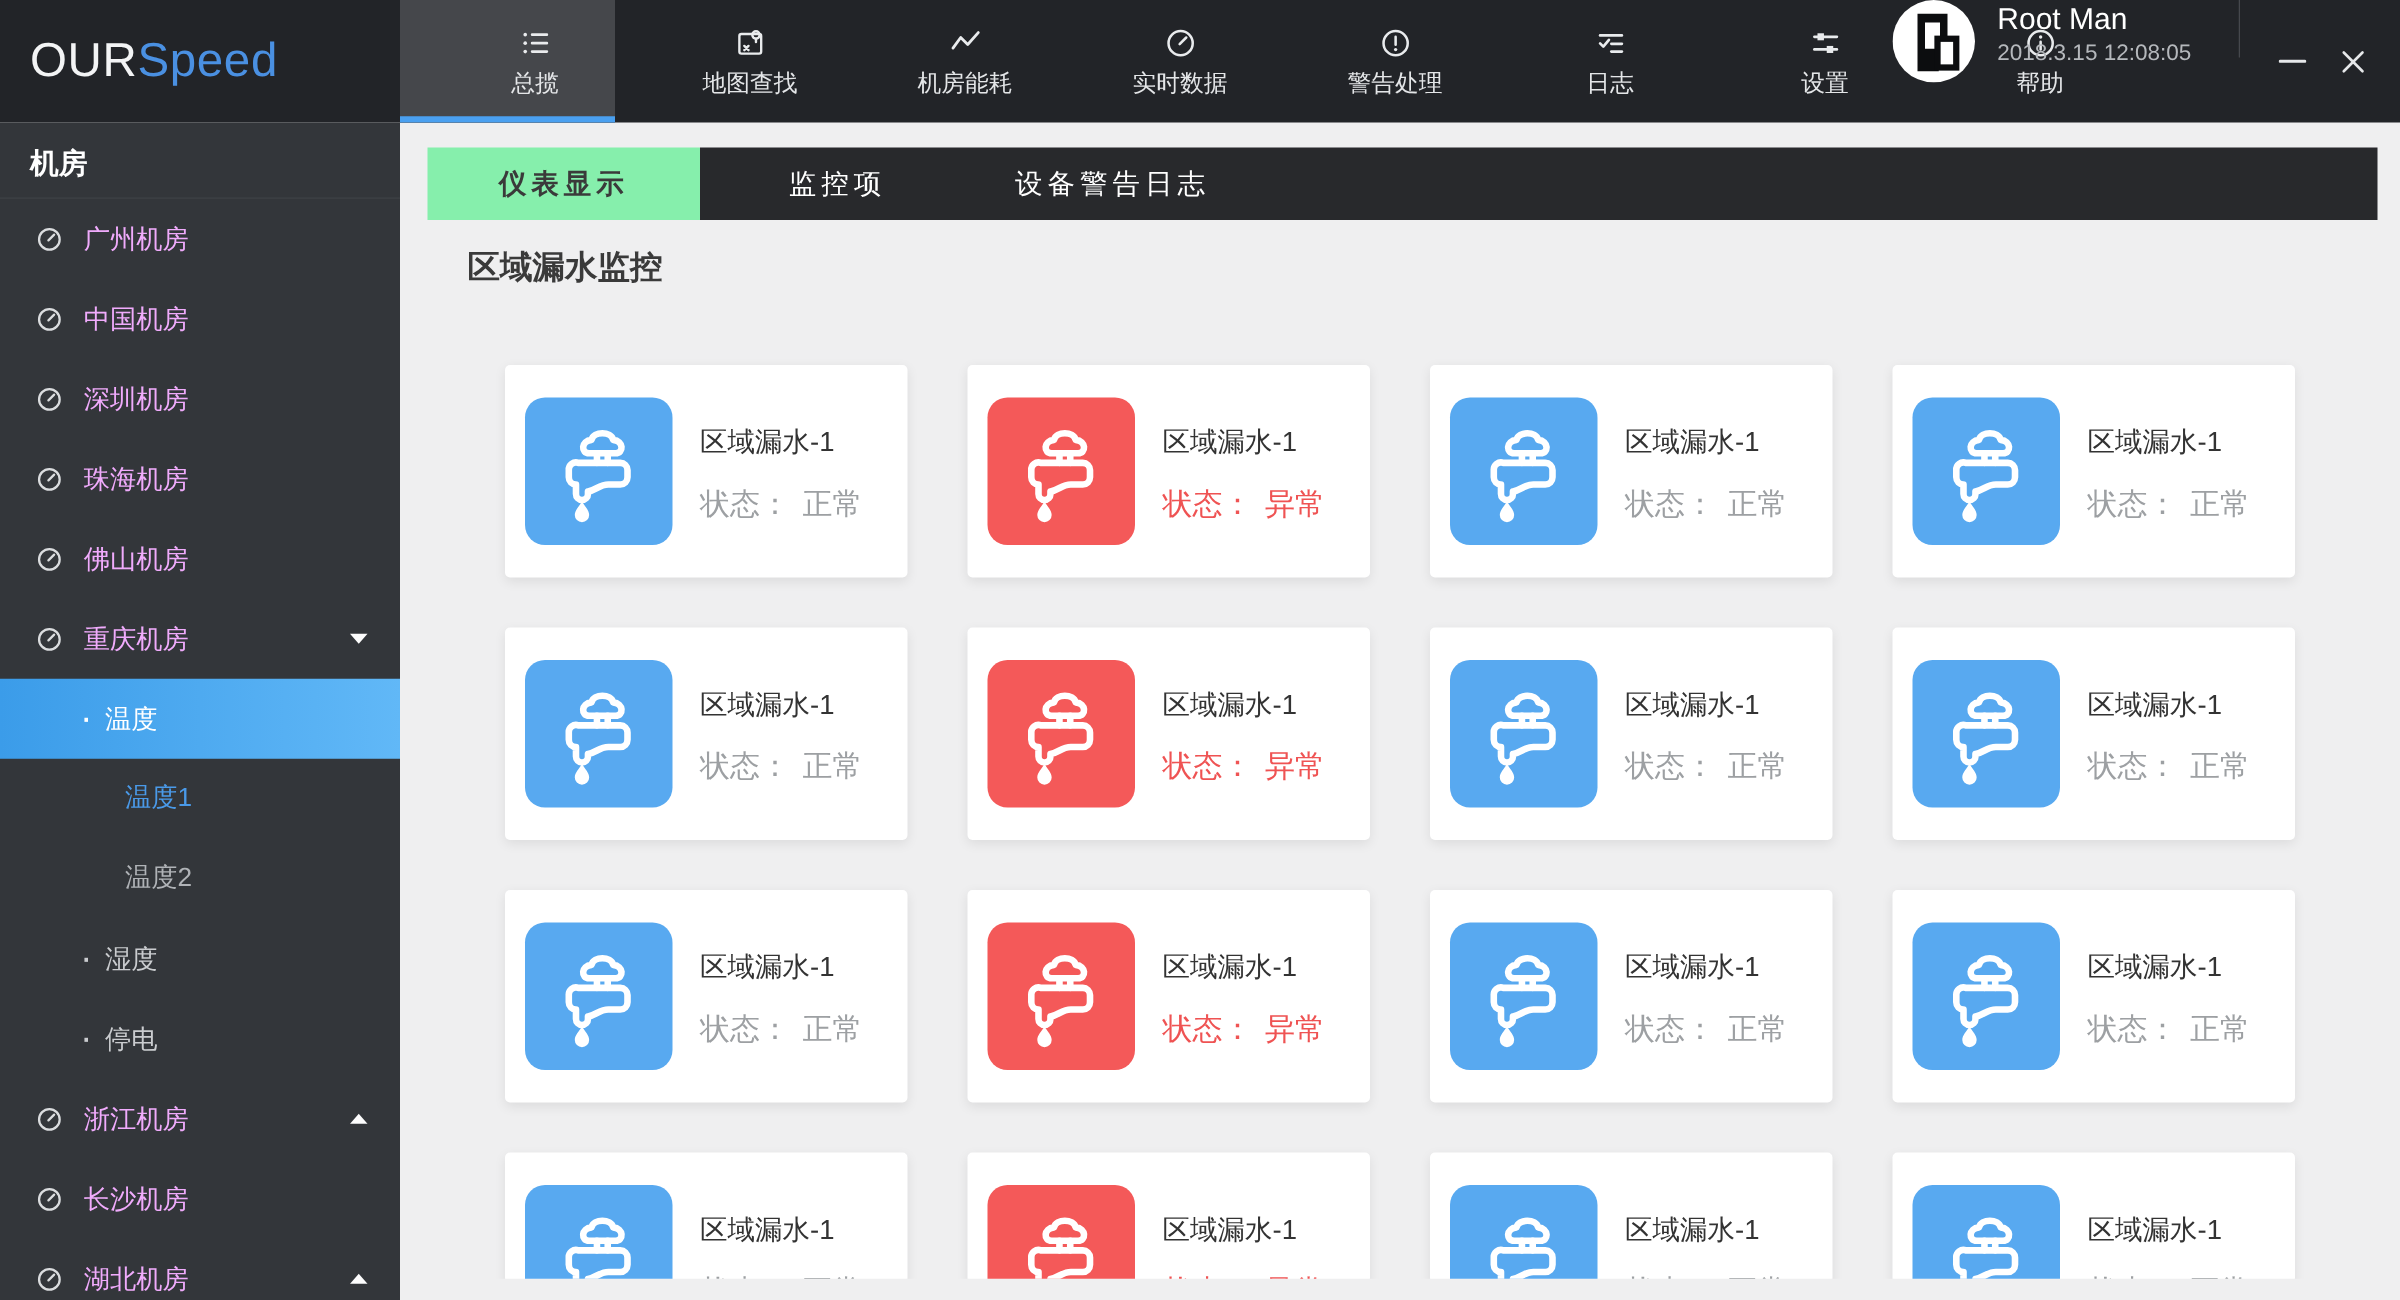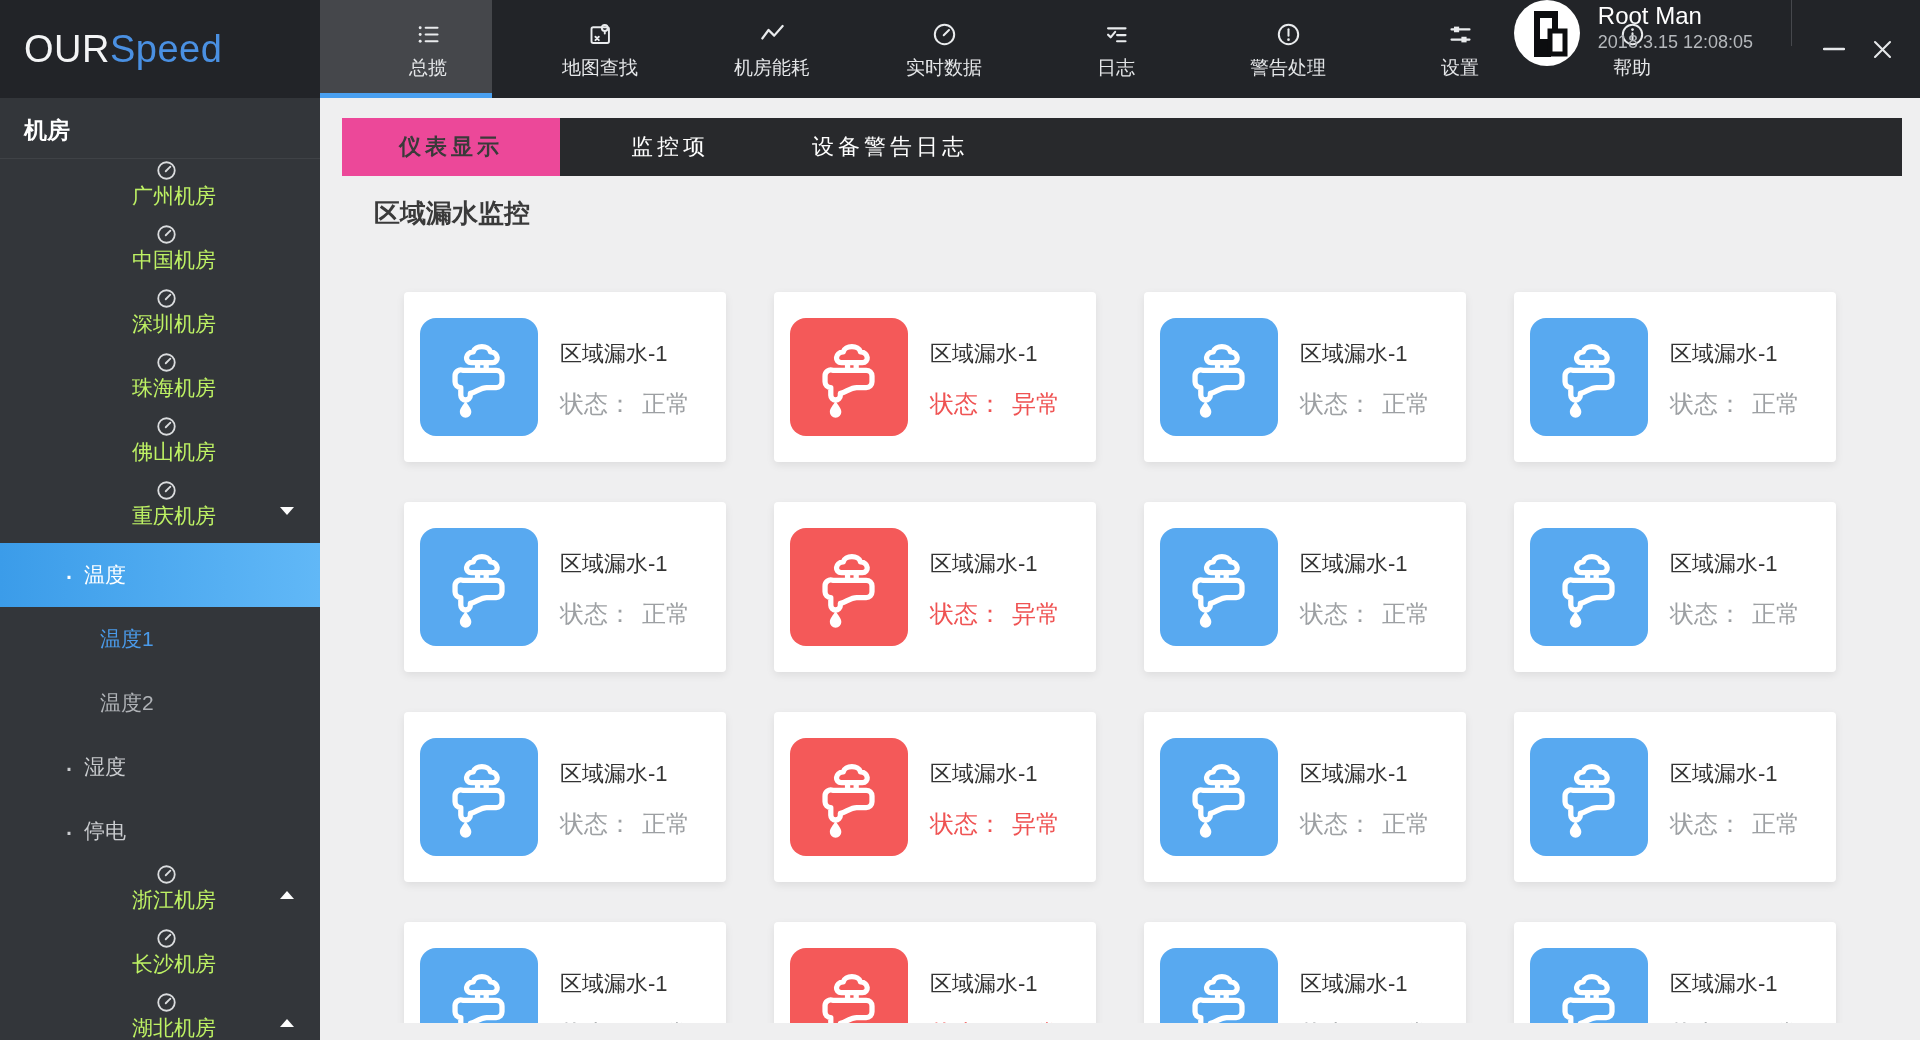--- a/index.html
+++ b/index.html
@@ -25,36 +25,36 @@
   .avatar{width:66px;height:66px;display:block;cursor:pointer;}
   .user-text{margin-left:18px;}
   .user-name{font-size:24px;color:#ffffff;font-weight:500;line-height:31px;}
   .user-date{font-size:18px;color:#b5b8bc;line-height:23px;}
   .vdivider{width:1px;height:46px;background:#46484d;margin-left:38px;margin-right:18px;}
   .winbtn{width:48px;height:98px;display:flex;align-items:center;justify-content:center;cursor:pointer;}
   .winbtn svg{display:block;}
   
   .sidebar{position:absolute;left:0;top:98px;width:320px;height:942px;background:#33363a;z-index:20;overflow:hidden;}
   .sb-header{height:60px;line-height:64px;padding-left:24px;color:#ffffff;font-size:23px;font-weight:600;border-bottom:1px solid #3f4246;}
-  .sb-item{height:64px;display:flex;align-items:center;padding-left:28px;color:#bef264;font-size:21px;cursor:pointer;position:relative;flex-direction:column;}
+  .sb-item{height:64px;display:flex;align-items:center;padding-left:28px;color:#f0abfc;font-size:21px;cursor:pointer;position:relative;}
   .sb-item .sbicon{width:23px;height:23px;margin-right:16px;flex:none;}
   .sb-item .sbicon svg{display:block;width:23px;height:23px;}
   .arr-down{position:absolute;right:26px;top:50%;margin-top:-4px;width:0;height:0;border-left:7px solid transparent;border-right:7px solid transparent;border-top:8px solid #fdfdfd;}
   .arr-up{position:absolute;right:26px;top:50%;margin-top:-4px;width:0;height:0;border-left:7px solid transparent;border-right:7px solid transparent;border-bottom:8px solid #fdfdfd;}
   .sb-sub-sel{height:64px;display:flex;align-items:center;padding-left:64px;font-size:21px;color:#ffffff;cursor:pointer;background:linear-gradient(90deg,#3b9ce9,#61b8f7);}
   .sb-subdot{height:64px;display:flex;align-items:center;padding-left:64px;font-size:21px;color:#cacccf;cursor:pointer;}
   .bullet{font-size:30px;line-height:20px;margin-right:10px;}
   .sb-sub{height:64px;line-height:64px;padding-left:100px;font-size:21px;cursor:pointer;}
   .sb-sub.blue{color:#4a9ae9;}
   .sb-sub.gray{color:#b0b3b7;}
   
   .main{position:absolute;left:320px;top:98px;width:1600px;height:942px;background:#efeff0;overflow:hidden;z-index:10;}
   .tabbar{margin:20px 18px 0 22px;height:58px;display:flex;}
   .tab{height:58px;display:flex;align-items:center;justify-content:center;font-size:22px;letter-spacing:4px;cursor:pointer;white-space:nowrap;}
-  .tab.active{width:218px;background:#ec4899;color:#3a3a3a;font-weight:600;}
+  .tab.active{width:218px;background:#86efac;color:#3a3a3a;font-weight:600;}
   .tab.dark{width:220px;background:#28292c;color:#ffffff;font-weight:500;}
   .tab-rest{flex:1;background:#28292c;}
   .scroll-area{height:847px;overflow:hidden;position:relative;}
   .section-title{margin:19px 0 0 54px;font-size:26px;line-height:36px;font-weight:600;color:#3a3a3a;}
   .cards{margin:61px 0 0 84px;display:grid;grid-template-columns:repeat(4,322px);column-gap:48px;row-gap:40px;}
   .card{width:322px;height:170px;background:#ffffff;border-radius:4px;box-shadow:0 3px 9px rgba(0,0,0,.08);display:flex;align-items:center;cursor:pointer;}
   .icon-box{width:118px;height:118px;border-radius:16px;margin-left:16px;flex:none;display:flex;align-items:center;justify-content:center;background:#58a9f0;}
   .icon-box svg{display:block;width:92px;height:92px;}
   .card[data-state="alarm"] .icon-box{background:#f45959;}
   .card-text{margin-left:22px;}
@@ -104,38 +104,38 @@
       <span class="nicon">
         <svg viewBox="0 0 24 24" fill="none" stroke="#e9ebed" stroke-width="1.8" stroke-linecap="round">
           <circle cx="12" cy="12" r="8.6"></circle>
             <path d="M11.3 12.7 L16 8"></path>
         </svg>
       </span>
       <span class="lbl">实时数据</span>
     </div>
     <div class="nav-item">
       <span class="nicon">
+        <svg viewBox="0 0 24 24" fill="none" stroke="#e9ebed" stroke-width="1.8" stroke-linecap="round">
+          <circle cx="12" cy="12" r="8.6"></circle>
+            <path d="M12 7.4 V13.2"></path>
+            <circle cx="12" cy="16.6" r="1.2" fill="#e9ebed" stroke="none"></circle>
+        </svg>
+      </span>
+      <span class="lbl">警告处理</span>
+    </div>
+    <div class="nav-item">
+      <span class="nicon">
         <svg viewBox="0 0 24 24" fill="none" stroke="#e9ebed" stroke-width="1.9" stroke-linecap="round" stroke-linejoin="round">
           <path d="M4.5 6.5 H20"></path>
           <path d="M4.5 12.2 l2.3 2.3 4 -4.8"></path>
           <path d="M12.5 12.5 H20"></path>
           <path d="M12.5 18 H20"></path>
         </svg>
       </span>
       <span class="lbl">日志</span>
-    </div>
-    <div class="nav-item">
-      <span class="nicon">
-        <svg viewBox="0 0 24 24" fill="none" stroke="#e9ebed" stroke-width="1.8" stroke-linecap="round">
-          <circle cx="12" cy="12" r="8.6"></circle>
-            <path d="M12 7.4 V13.2"></path>
-            <circle cx="12" cy="16.6" r="1.2" fill="#e9ebed" stroke="none"></circle>
-        </svg>
-      </span>
-      <span class="lbl">警告处理</span>
     </div>
     <div class="nav-item">
       <span class="nicon">
         <svg viewBox="0 0 24 24" fill="none" stroke="#e9ebed" stroke-width="1.9" stroke-linecap="round">
           <path d="M4 7.5 H20"></path>
             <rect x="6.2" y="5" width="4.6" height="5" fill="#e9ebed" stroke="none"></rect>
           <path d="M4 16.5 H20"></path>
             <rect x="12.8" y="14" width="4.6" height="5" fill="#e9ebed" stroke="none"></rect>
         </svg>
       </span>

